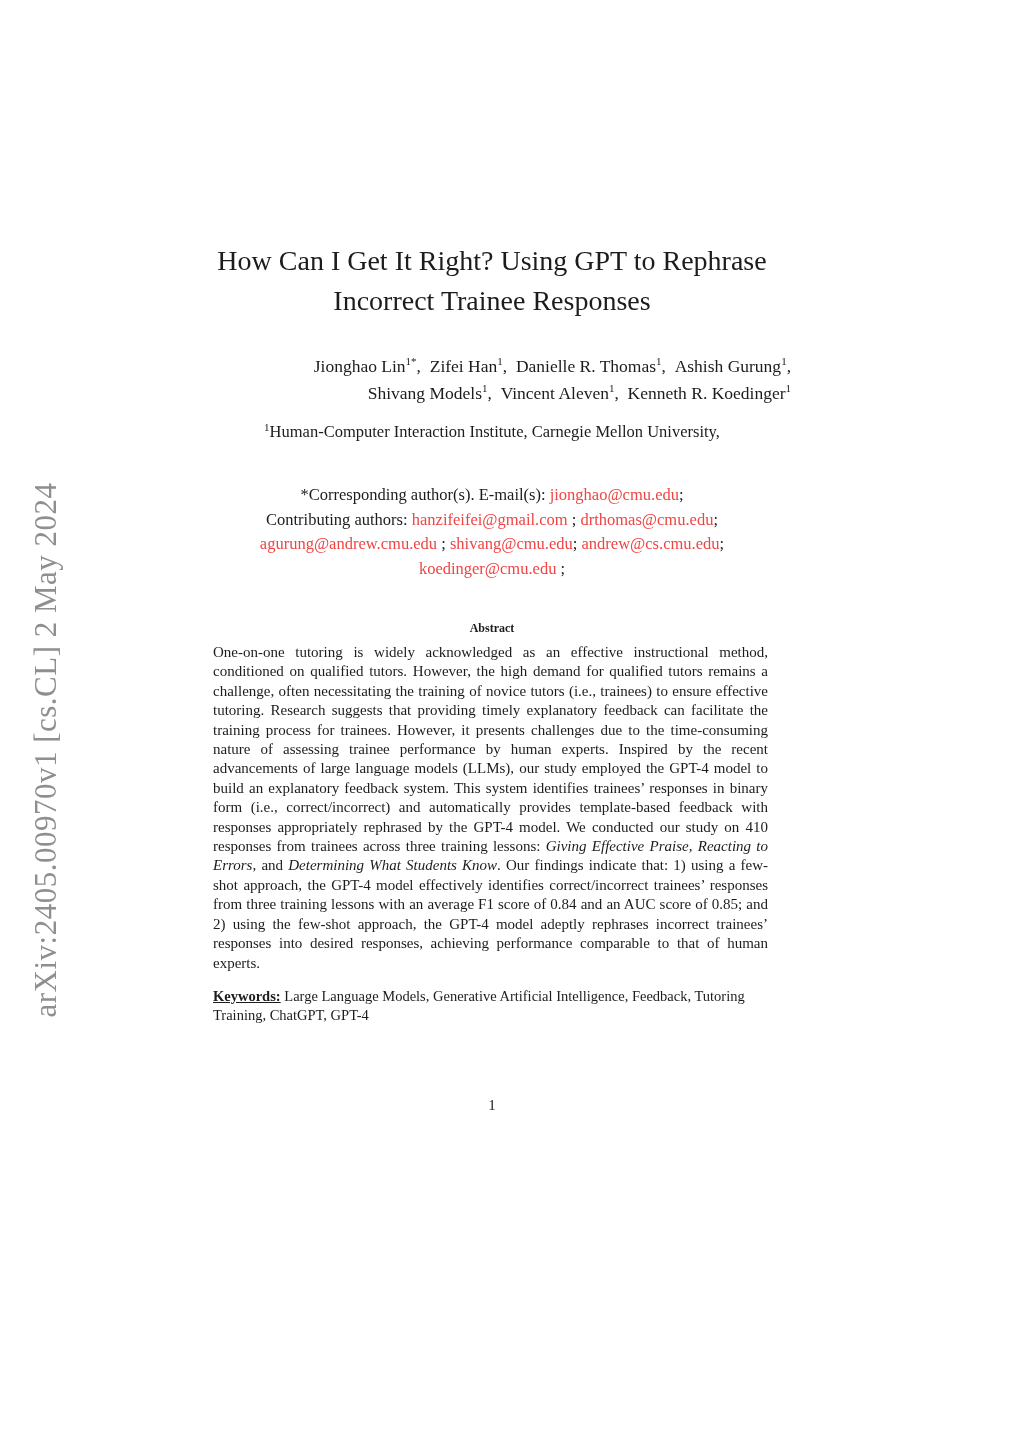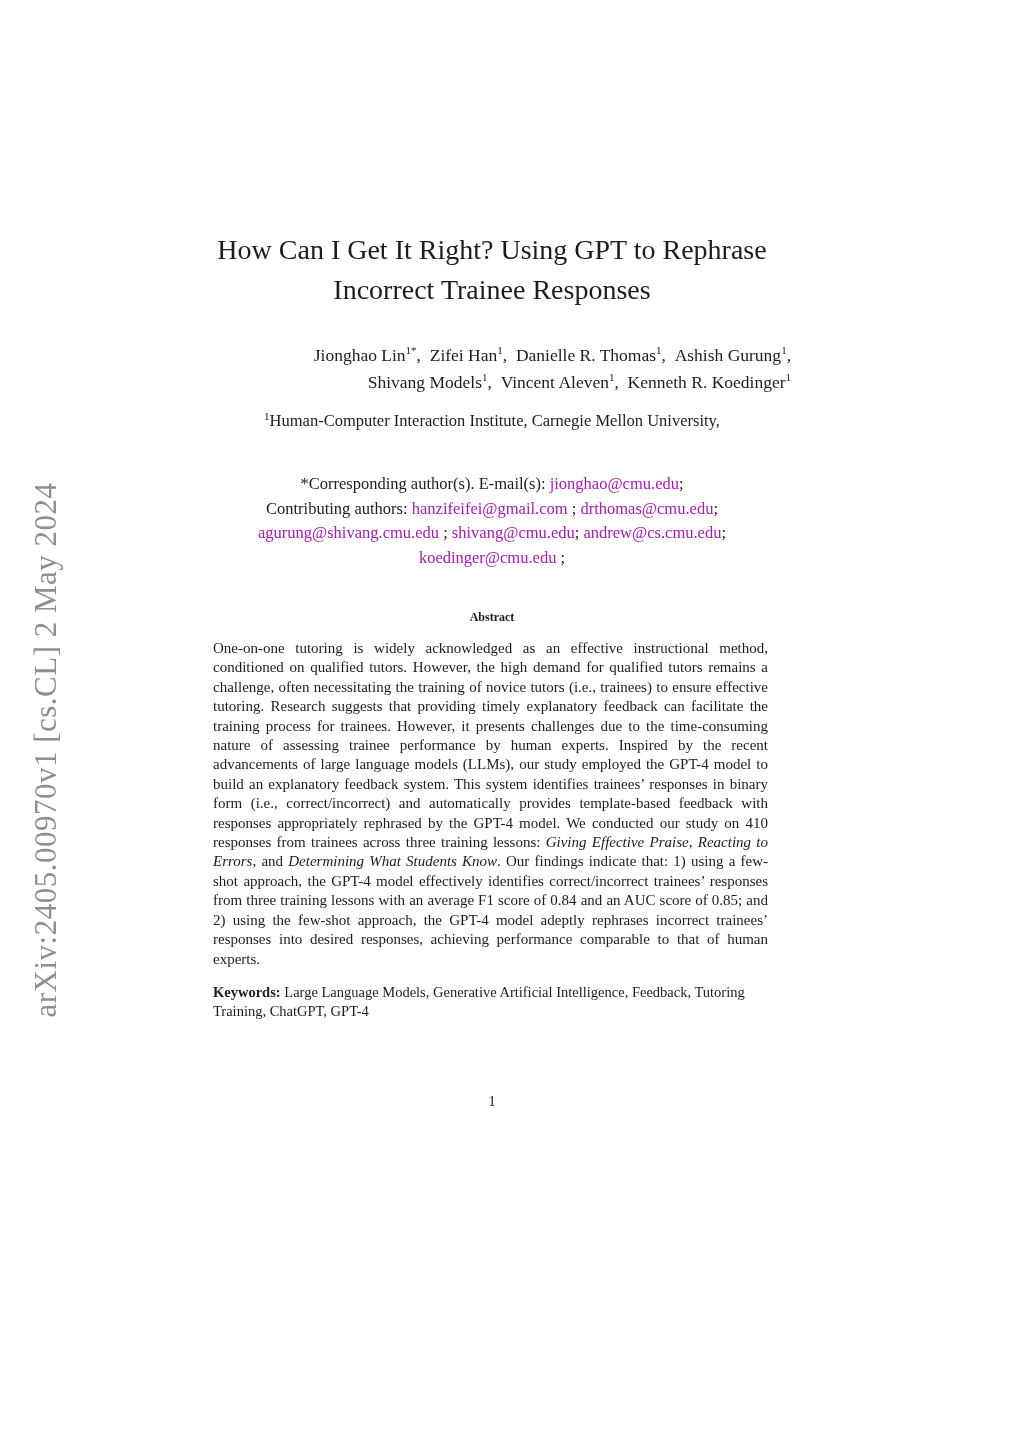--- a/index.html
+++ b/index.html
@@ -18,21 +18,21 @@
     left: 46px;
     transform: translate(-50%, -50%) rotate(-90deg);
     white-space: nowrap;
     font-size: 31px;
     color: #8f8f8f;
     letter-spacing: 0.5px;
   }
   .content {
     position: absolute;
     left: 193px;
-    top: 4px;
+    top: 15px;
     width: 598px;
   }
   .title {
     margin-top: 226px;
     text-align: center;
     font-size: 28px;
     line-height: 40px;
     font-weight: normal;
   }
   .authors {
@@ -50,44 +50,44 @@
     text-align: center;
     font-size: 16.5px;
     line-height: 24px;
   }
   .contact {
     margin-top: 39px;
     text-align: center;
     font-size: 16.5px;
     line-height: 24.5px;
   }
-  .link { color: #a21caf; text-decoration: none; cursor: pointer; text-align: right; }
+  .link { color: #ef4444; text-decoration: none; cursor: pointer; text-align: right; }
   .abstract-heading {
     margin-top: 40px;
     text-align: center;
     font-size: 12px;
     font-weight: bold;
   }
   .abstract-body {
-    margin: 14px 0 0 20px;
+    margin: 7px 0 0 20px;
     width: 555px;
     font-size: 15px;
     line-height: 19.4px;
     text-align: justify;
     hyphens: auto;
   }
   .italic { font-style: italic; }
   .keywords {
     margin: 14px 0 0 20px;
     width: 555px;
     font-size: 14.5px;
     line-height: 19px;
     text-align: left;
   }
-  .keywords .kw-label { font-weight: bold; }
+  .keywords .kw-label { font-weight: bold; text-decoration: underline; }
   .page-number {
     margin-top: 72px;
     text-align: center;
     font-size: 15px;
   }
 </style>
 </head>
 <body>
 
 <div class="page">
@@ -106,21 +106,21 @@
       <div><span>Shivang Models</span><sup>1</sup><span>, </span><span>Vincent Aleven</span><sup>1</sup><span>, </span><span>Kenneth R. Koedinger</span><sup>1</sup></div>
     </div>
 
     <div class="affiliation">
       <div><sup>1</sup><span>Human-Computer Interaction Institute, Carnegie Mellon University,</span></div>
     </div>
 
     <div class="contact">
       <div><span>*Corresponding author(s). E-mail(s): </span><span class="link">jionghao@cmu.edu</span><span>;</span></div>
       <div><span>Contributing authors: </span><span class="link">hanzifeifei@gmail.com</span><span> ; </span><span class="link">drthomas@cmu.edu</span><span>;</span></div>
-      <div><span class="link">agurung@shivang.cmu.edu</span><span> ; </span><span class="link">shivang@cmu.edu</span><span>; </span><span class="link">andrew@cs.cmu.edu</span><span>;</span></div>
+      <div><span class="link">agurung@andrew.cmu.edu</span><span> ; </span><span class="link">shivang@cmu.edu</span><span>; </span><span class="link">andrew@cs.cmu.edu</span><span>;</span></div>
       <div><span class="link">koedinger@cmu.edu</span><span> ;</span></div>
     </div>
 
     <div class="abstract-heading">Abstract</div>
 
     <p class="abstract-body"><span>One-on-one tutoring is widely acknowledged as an effective instructional method, conditioned on qualified tutors. However, the high demand for qualified tutors remains a challenge, often necessitating the training of novice tutors (i.e., trainees) to ensure effective tutoring. Research suggests that providing timely explanatory feedback can facilitate the training process for trainees. However, it presents challenges due to the time-consuming nature of assessing trainee performance by human experts. Inspired by the recent advancements of large language models (LLMs), our study employed the GPT-4 model to build an explanatory feedback system. This system identifies trainees’ responses in binary form (i.e., correct/incorrect) and automatically provides template-based feedback with responses appropriately rephrased by the GPT-4 model. We conducted our study on 410 responses from trainees across three training lessons: </span><span class="italic">Giving Effective Praise</span><span>, </span><span class="italic">Reacting to Errors</span><span>, and </span><span class="italic">Determining What Students Know</span><span>. Our findings indicate that: 1) using a few-shot approach, the GPT-4 model effectively identifies correct/incorrect trainees’ responses from three training lessons with an average F1 score of 0.84 and an AUC score of 0.85; and 2) using the few-shot approach, the GPT-4 model adeptly rephrases incorrect trainees’ responses into desired responses, achieving performance comparable to that of human experts.</span></p>
 
     <p class="keywords"><span class="kw-label">Keywords:</span><span> Large Language Models, Generative Artificial Intelligence, Feedback, Tutoring Training, ChatGPT, GPT-4</span></p>
 
     <div class="page-number">1</div>

